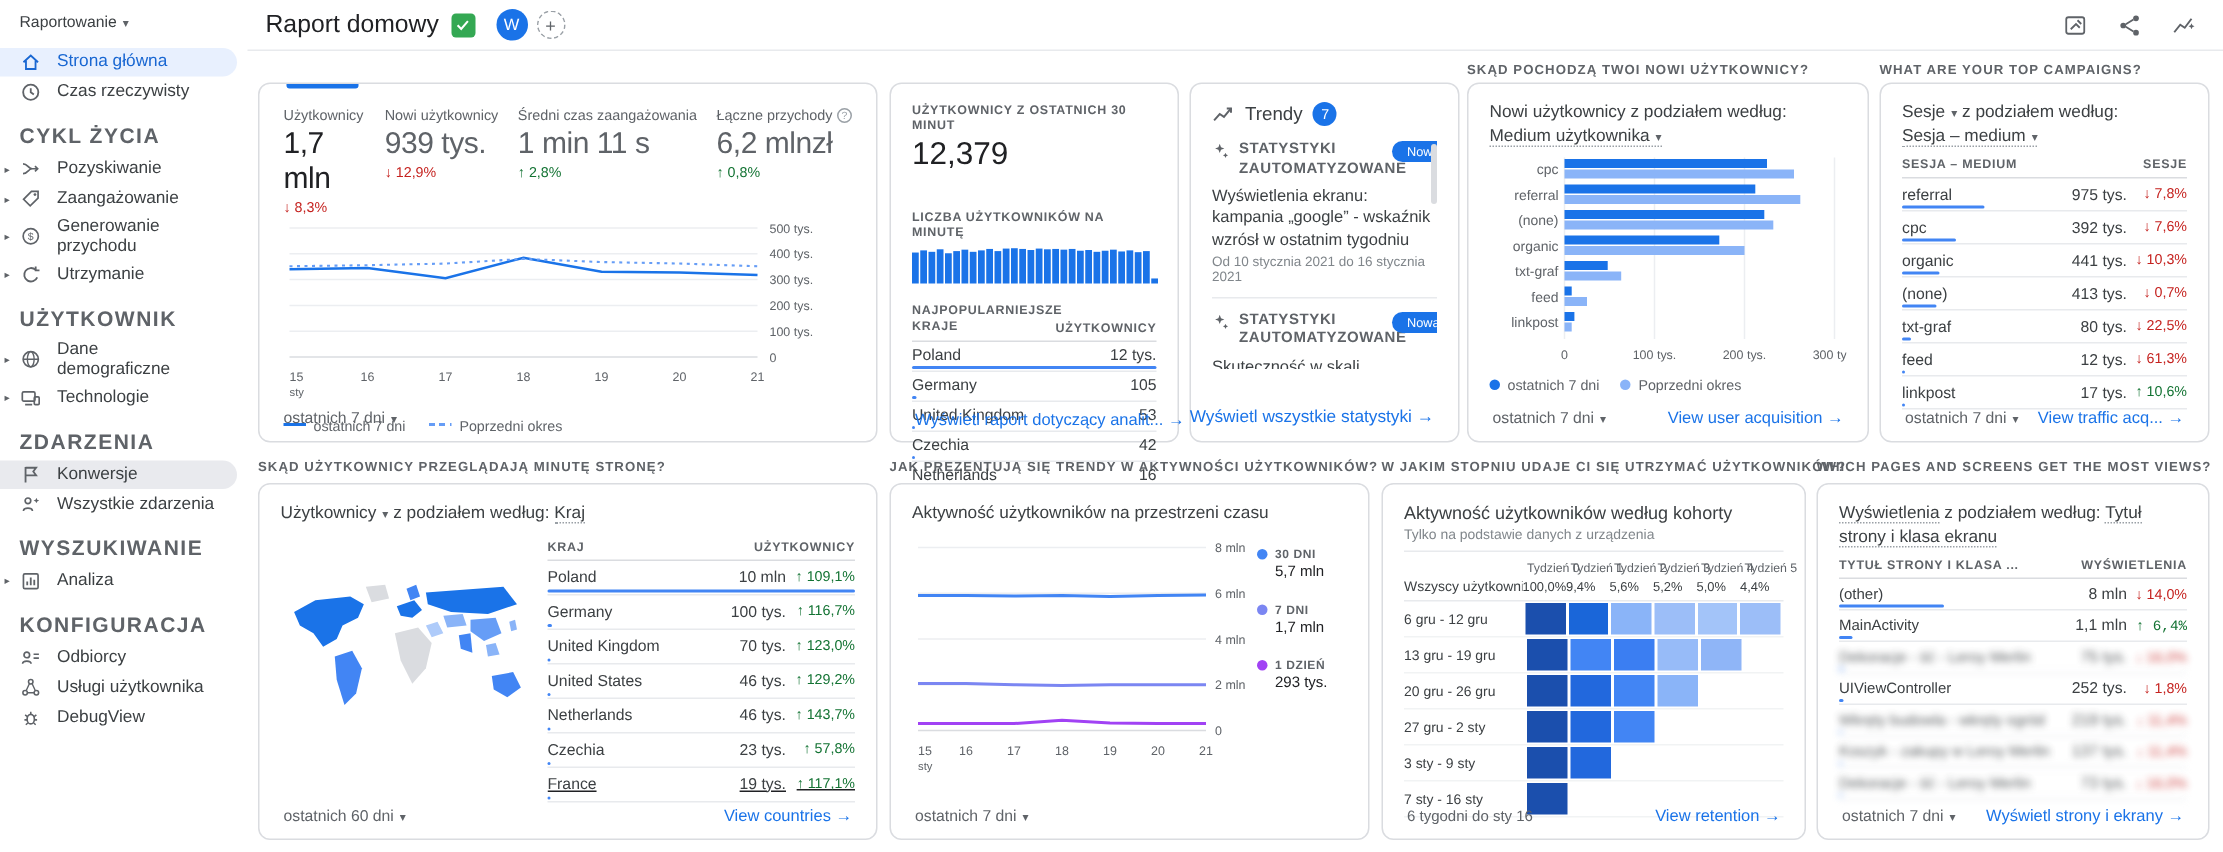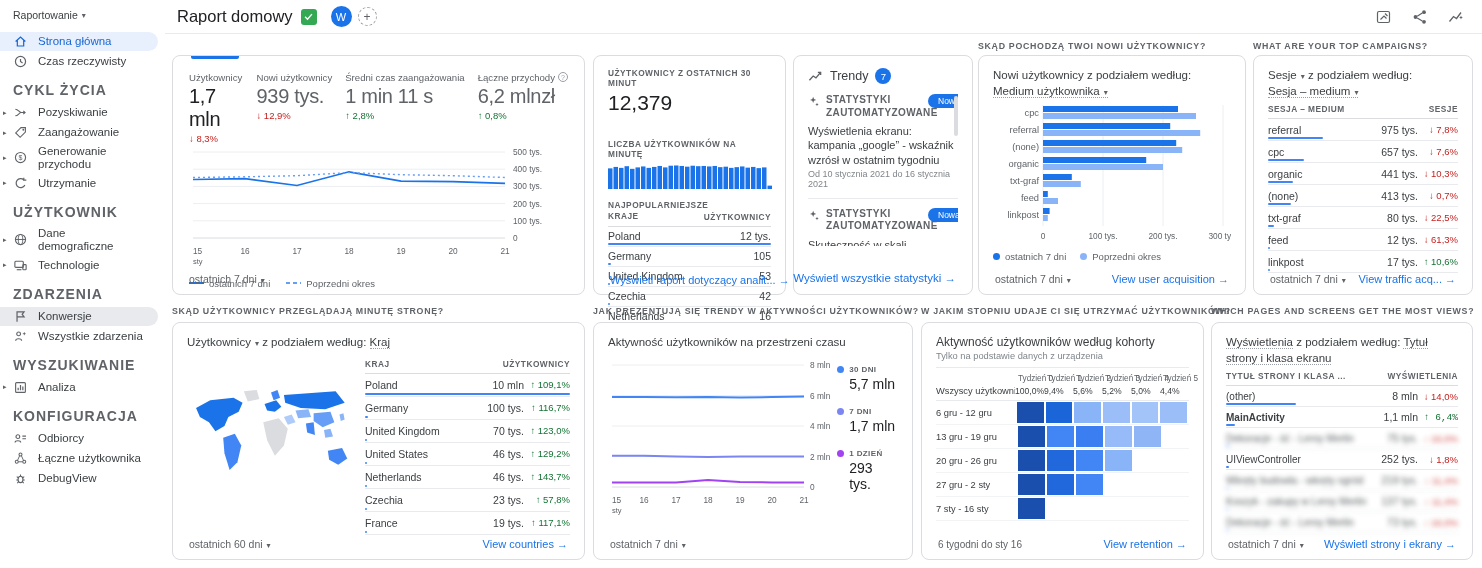--- a/index.html
+++ b/index.html
@@ -85,21 +85,21 @@
   .ins-scroll { position:absolute; right:0; top:2px; width:4px; height:40px; background:#dadce0; border-radius:2px; }
   .ins-link { position:absolute; right:16px; bottom:10px; font-size:11.5px; }
 
   .dot { display:inline-block; width:7px; height:7px; border-radius:50%; margin-right:5px; }
   .leg-inline { display:flex; gap:14px; font-size:9.5px; color:#5f6368; margin-top:2px; }
 
   
   .act-wrap { display:flex; margin-top:4px; }
   .act-leg { display:flex; flex-direction:column; gap:15px; padding-top:10px; }
   .act-leg .k { font-size:8px; font-weight:bold; letter-spacing:.4px; color:#5f6368; display:flex; align-items:center; }
-  .act-leg .v { font-size:14px; color:#202124; margin:2px 0 0 12px; }
+  .act-leg .v { font-size:10px; color:#202124; margin:2px 0 0 12px; }
 
   
   .coh-sub { font-size:9.3px; color:#80868b; margin-top:1px; padding-bottom:6px; border-bottom:1px solid #e8eaed; }
   .coh-weeks { display:flex; margin:6px 0 3px 82px; }
   .coh-weeks span { width:29px; font-size:8.2px; color:#5f6368; white-space:nowrap; overflow:visible; }
   .coh-all { display:flex; align-items:center; border-bottom:1px solid #e8eaed; padding-bottom:4px; }
   .coh-all .lbl { width:82px; font-size:9.3px; color:#3c4043; white-space:nowrap; overflow:hidden; }
   .coh-all span.v { width:29px; font-size:8.6px; color:#3c4043; }
   .coh-row { display:flex; align-items:center; height:24px; border-bottom:1px solid #f1f3f4; }
   .coh-row .lbl { width:82px; font-size:9.3px; color:#3c4043; }
@@ -233,21 +233,21 @@
         </div>
         <div class="nav-item">
           <span class="nav-ico">
             <svg viewBox="0 0 16 16">
               <circle cx="8" cy="3.8" r="1.6" fill="none" stroke="currentColor" stroke-width="1.1"></circle>
               <circle cx="4" cy="11.5" r="1.6" fill="none" stroke="currentColor" stroke-width="1.1"></circle>
               <circle cx="12" cy="11.5" r="1.6" fill="none" stroke="currentColor" stroke-width="1.1"></circle>
               <path d="M7 5.2 L4.8 10 M9 5.2 L11.2 10 M5.6 11.5 H10.4" stroke="currentColor" stroke-width="1"></path>
             </svg>
           </span>
-          <span class="nav-lbl">Łączne użytkownika</span>
+          <span class="nav-lbl">Usługi użytkownika</span>
         </div>
         <div class="nav-item">
           <span class="nav-ico">
             <svg viewBox="0 0 16 16">
               <ellipse cx="8" cy="9" rx="2.6" ry="3.4" fill="none" stroke="currentColor" stroke-width="1.2"></ellipse>
               <path d="M8 5.6 V3.8 M4 6 l1.6 1.2 M12 6 l-1.6 1.2 M3.5 9.5 H5.4 M12.5 9.5 H10.6 M4.5 13 l1.4-1.3 M11.5 13 l-1.4-1.3" stroke="currentColor" stroke-width="1.1"></path>
             </svg>
           </span>
           <span class="nav-lbl">DebugView</span>
         </div>
@@ -515,21 +515,21 @@
     <div id="cmp-rows">
         <div class="trow" style="height: 22px;">
           <span class="tbar" style="width: 29%;"></span>
           <span class="tname" style="font-size: 10.5px;">referral</span>
           <span class="tval" style="width: 48px;">975 tys.</span>
           <span class="tdelta down" style="width: 40px;">↓ 7,8%</span>
         </div>
         <div class="trow" style="height: 22px;">
           <span class="tbar" style="width: 19%;"></span>
           <span class="tname" style="font-size: 10.5px;">cpc</span>
-          <span class="tval" style="width: 48px;">657 tys.</span>
+          <span class="tval" style="width: 48px;">392 tys.</span>
           <span class="tdelta down" style="width: 40px;">↓ 7,6%</span>
         </div>
         <div class="trow" style="height: 22px;">
           <span class="tbar" style="width: 13%;"></span>
           <span class="tname" style="font-size: 10.5px;">organic</span>
           <span class="tval" style="width: 48px;">441 tys.</span>
           <span class="tdelta down" style="width: 40px;">↓ 10,3%</span>
         </div>
         <div class="trow" style="height: 22px;">
           <span class="tbar" style="width: 12%;"></span>
@@ -618,21 +618,21 @@
               <span class="tname" style="font-size: 10.5px;">Netherlands</span>
               <span class="tval" style="width: 48px;">46 tys.</span>
               <span class="tdelta up" style="width: 46px;">↑ 143,7%</span>
             </div>
             <div class="trow" style="height: 23px;">
               <span class="tbar" style="width: 1%;"></span>
               <span class="tname" style="font-size: 10.5px;">Czechia</span>
               <span class="tval" style="width: 48px;">23 tys.</span>
               <span class="tdelta up" style="width: 46px;">↑ 57,8%</span>
             </div>
-            <div class="trow" style="height: 23px;">
+            <div class="trow" style="height: 23px; text-decoration: underline;">
               <span class="tbar" style="width: 1%;"></span>
               <span class="tname" style="font-size: 10.5px;">France</span>
               <span class="tval" style="width: 48px;">19 tys.</span>
               <span class="tdelta up" style="width: 46px;">↑ 117,1%</span>
             </div>
           </div>
       </div>
     </div>
     <div class="range caret"><span>ostatnich 60 dni</span></div>
     <div class="foot-right link">View countries</div>
@@ -738,20 +738,25 @@
           <span class="coh-cell" style="background: rgb(66, 133, 244);"></span>
           <span class="coh-cell" style="background: rgb(138, 180, 248);"></span>
         </div>
         <div class="coh-row">
           <span class="lbl">27 gru - 2 sty</span>
           <span class="coh-cell" style="background: rgb(27, 79, 173);"></span>
           <span class="coh-cell" style="background: rgb(34, 104, 221);"></span>
           <span class="coh-cell" style="background: rgb(66, 133, 244);"></span>
         </div>
         <div class="coh-row">
+          <span class="lbl">3 sty - 9 sty</span>
+          <span class="coh-cell" style="background: rgb(27, 79, 173);"></span>
+          <span class="coh-cell" style="background: rgb(34, 104, 221);"></span>
+        </div>
+        <div class="coh-row">
           <span class="lbl">7 sty - 16 sty</span>
           <span class="coh-cell" style="background: rgb(27, 79, 173);"></span>
         </div>
       </div>
     <div class="range" style="font-size:10px"><span>6 tygodni do sty 16</span></div>
     <div class="foot-right link">View retention</div>
   </section>
 
   <section class="card" style="left:1211px;top:322px;width:262px;height:238px;padding:12px 14px">
     <div class="card-title">
@@ -765,21 +770,21 @@
     </div>
     <div id="pg-rows">
         <div class="trow" style="height: 21px;">
           <span class="tbar" style="width: 30%;"></span>
           <span class="tname" style="font-size: 10px;">(other)</span>
           <span class="tval" style="width: 46px;">8 mln</span>
           <span class="tdelta down" style="width: 40px;">↓ 14,0%</span>
         </div>
         <div class="trow" style="height: 21px;">
           <span class="tbar" style="width: 4%;"></span>
-          <span class="tname" style="font-size: 10px; font-weight: bold;">MainActivity</span>
+          <span class="tname" style="font-size: 10px;">MainActivity</span>
           <span class="tval" style="width: 46px;">1,1 mln</span>
           <span class="tdelta up" style="width: 40px; font-family: Liberation Mono, monospace;">↑ 6,4%</span>
         </div>
         <div class="trow blurred" style="height: 21px;">
           <span class="tbar" style="width: 1.5%;"></span>
           <span class="tname" style="font-size: 10px;">Dekoracje - ść - Leroy Merlin</span>
           <span class="tval" style="width: 46px;">75 tys.</span>
           <span class="tdelta down" style="width: 40px;">↓ 16,0%</span>
         </div>
         <div class="trow" style="height: 21px;">

